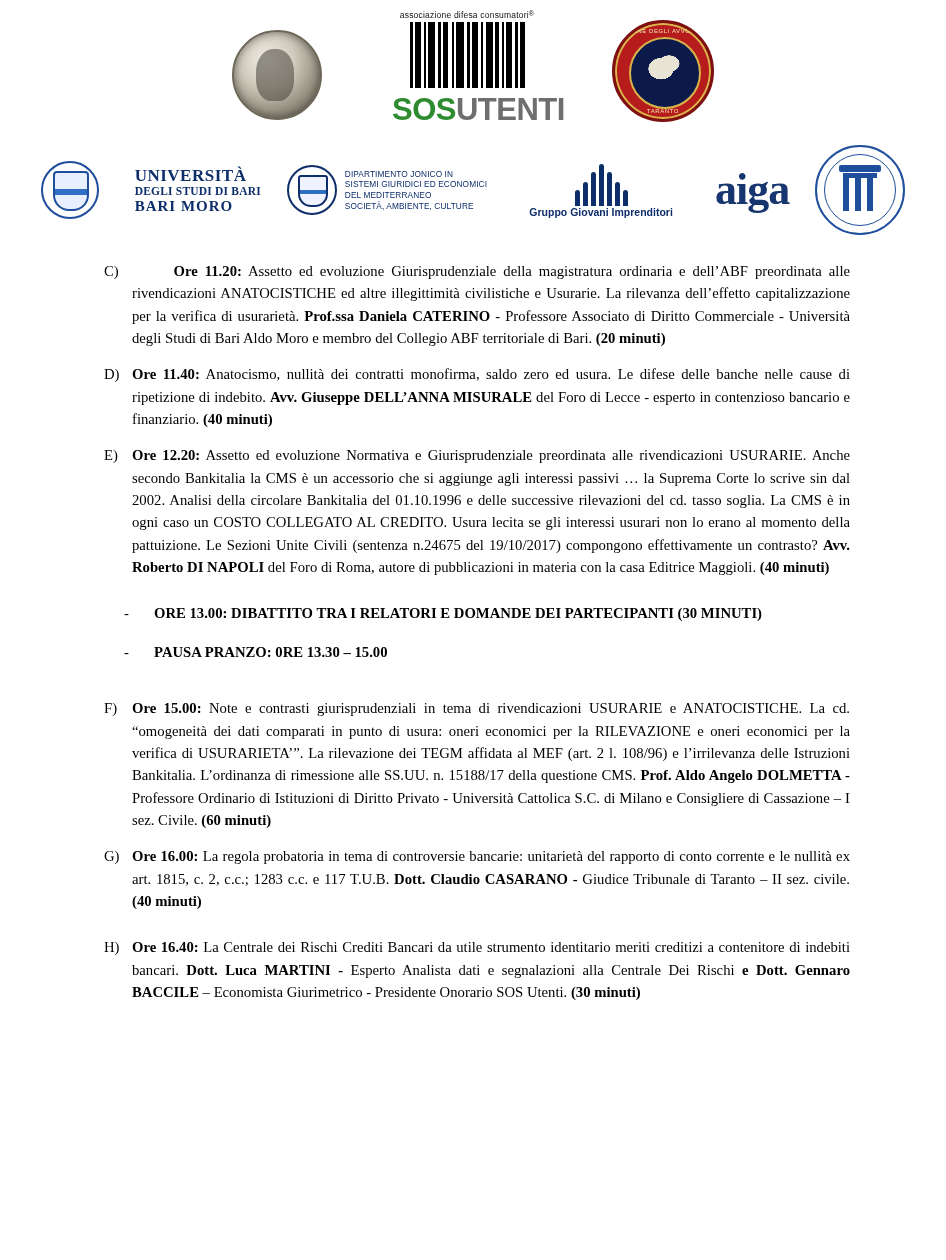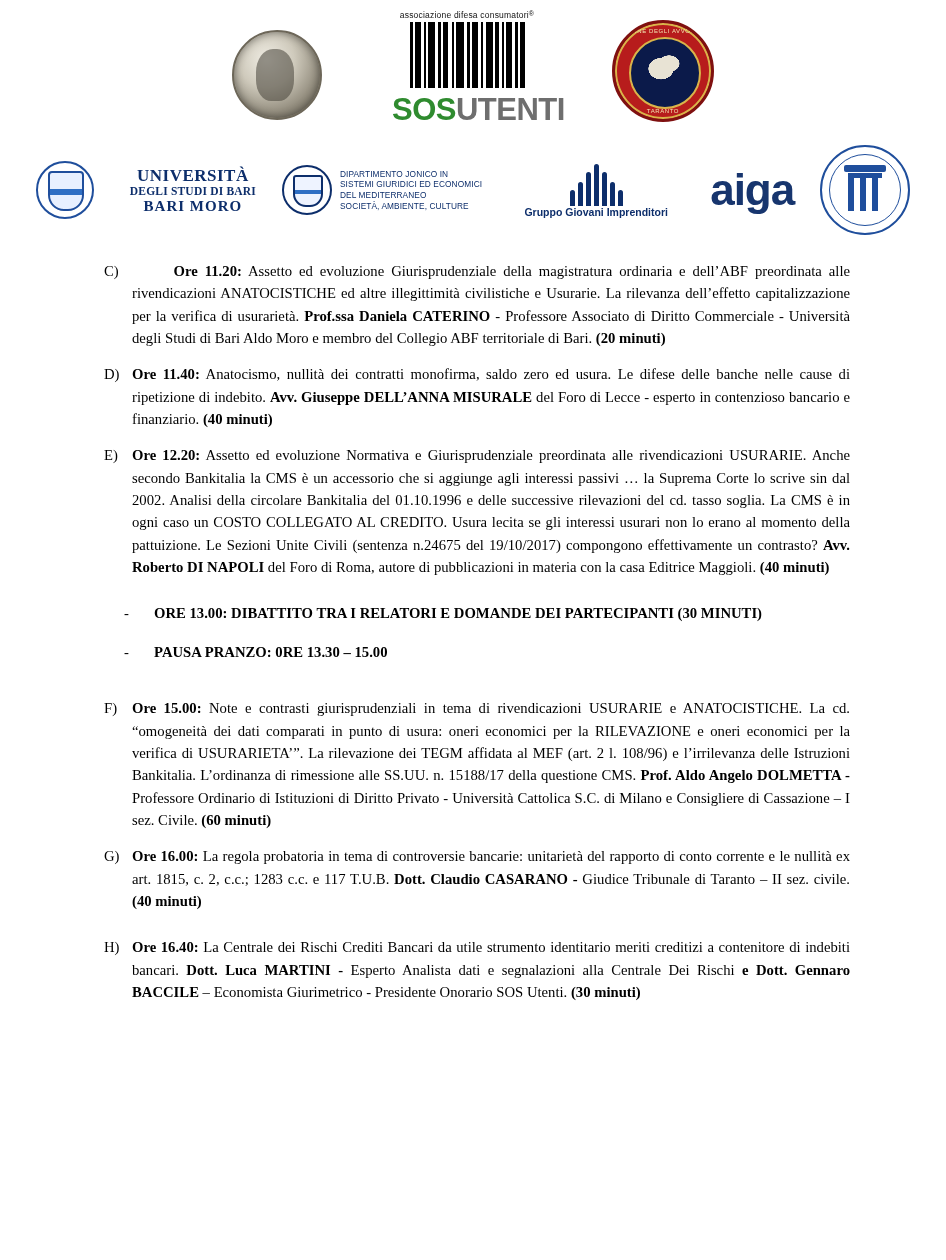--- a/index.html
+++ b/index.html
@@ -146,21 +146,20 @@
     width: 32px; height: 36px;
     border: 2px solid #1f4e9c;
     border-radius: 4px 4px 16px 16px;
     background: linear-gradient(#e8f0ff 0 45%, #2f6fc4 45% 60%, #e8f0ff 60% 100%);
   }
   .uniba-text {
     font-family: "Liberation Serif", serif;
     color: #0d2e6b;
     font-weight: bold;
     line-height: 1.12;
-    text-align: center;
     margin-left: 28px;
   }
   .uniba-text .l1 { font-size: 17px; letter-spacing: 0.5px; }
   .uniba-text .l2 { font-size: 11.5px; letter-spacing: 0.2px; }
   .uniba-text .l3 { font-size: 15px; letter-spacing: 1px; }
 
   
   .dipj { display: flex; align-items: center; gap: 8px; }
   .dipj-crest {
     width: 46px; height: 46px; border-radius: 50%;
@@ -195,21 +194,21 @@
     font-family: "Liberation Sans", sans-serif;
     font-weight: bold; color: #0d2e6b; font-size: 13px; letter-spacing: 0.2px;
   }
   .confind-t2 {
     font-family: "Liberation Sans", sans-serif;
     font-weight: bold; color: #0d2e6b; font-size: 10.5px;
   }
 
   
   .aiga {
-    font-family: Liberation Sans, sans-serif;
+    font-family: Liberation Serif, serif;
     font-size: 44px;
     font-weight: bold;
     color: #17356e;
     letter-spacing: -1px;
     line-height: 1;
   }
 
   
   .odcec {
     width: 86px; height: 86px; border-radius: 50%;

